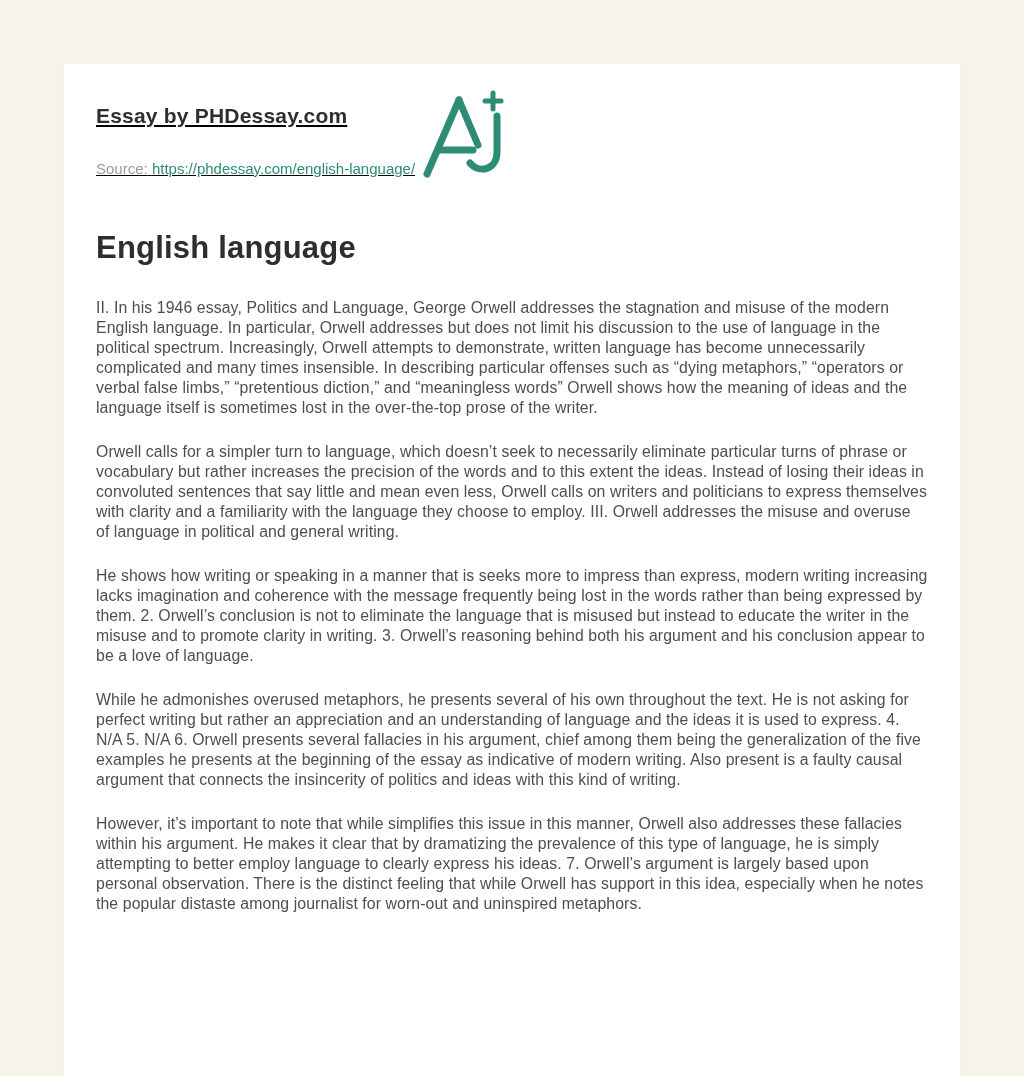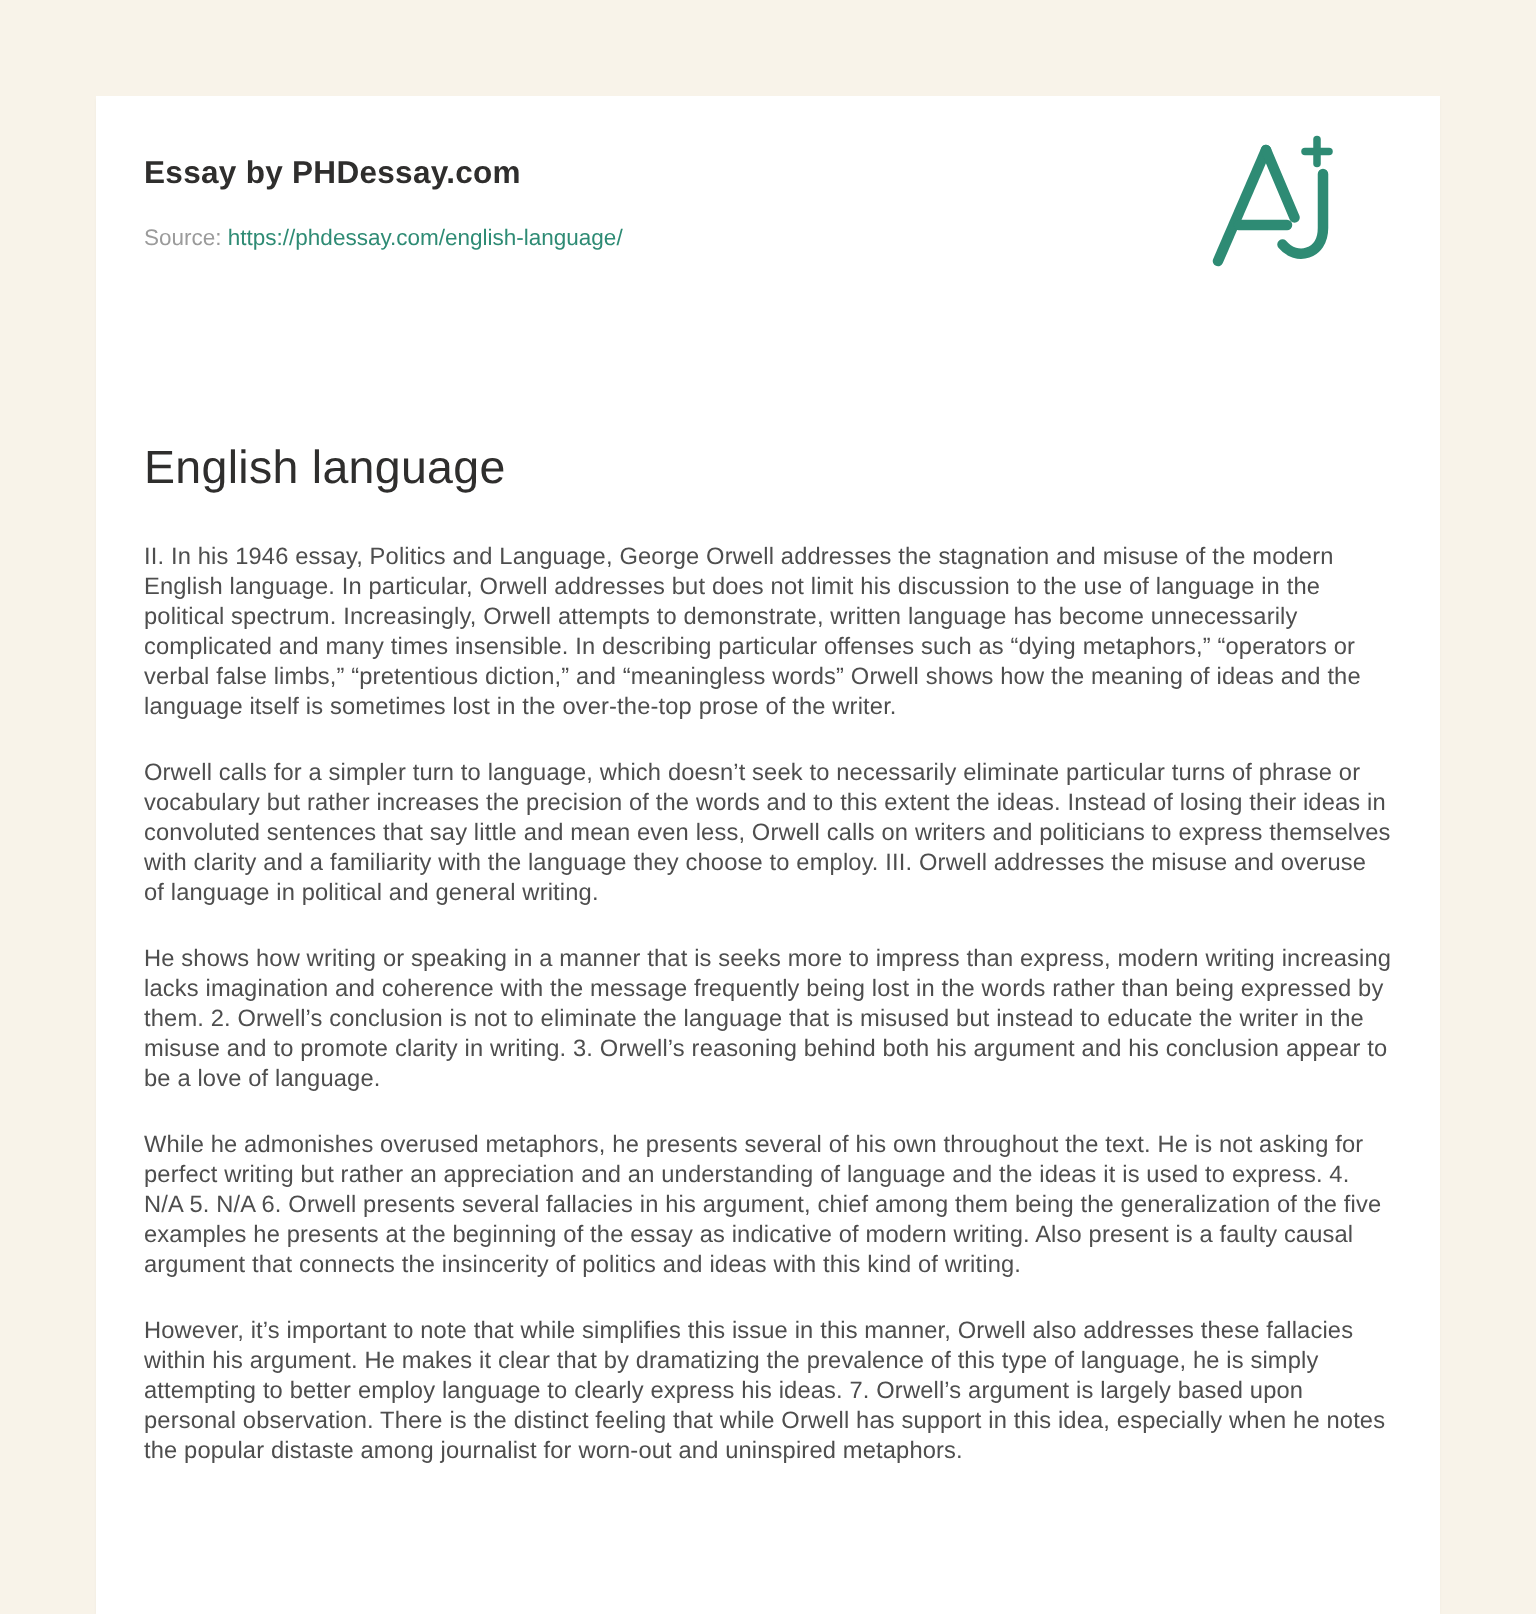--- a/index.html
+++ b/index.html
@@ -16,54 +16,54 @@
     width: 896px;
     margin: 64px auto 0 auto;
     background: #ffffff;
     min-height: 1012px;
     padding: 26px 32px 40px 32px;
     box-shadow: 0 1px 2px rgba(0,0,0,0.03);
   }
 
   .card-header {
     display: flex;
-    justify-content: space-between;
     align-items: flex-start;
+    text-decoration: underline;
   }
 
   .header-text h2 {
     font-size: 21px;
     font-weight: bold;
     color: #2f2e2d;
     letter-spacing: 0.2px;
     margin-top: 14px;
   }
 
   .source-line {
-    margin-top: 22px;
+    margin-top: 32px;
     font-size: 15px;
     color: #9b9b9b;
   }
 
   .source-line a {
     color: #2e8b74;
     text-decoration: none;
   }
 
   .logo {
     width: 100px;
     height: 92px;
     flex-shrink: 0;
     margin-right: 28px;
   }
 
   .essay-title {
-    margin-top: 112px;
+    margin-top: 48px;
     font-size: 31px;
-    font-weight: normal;
+    font-weight: bold;
     color: #2f2e2d;
     letter-spacing: 0.2px;
   }
 
   .essay-body {
     margin-top: 32px;
   }
 
   .para {
     font-size: 15.8px;

